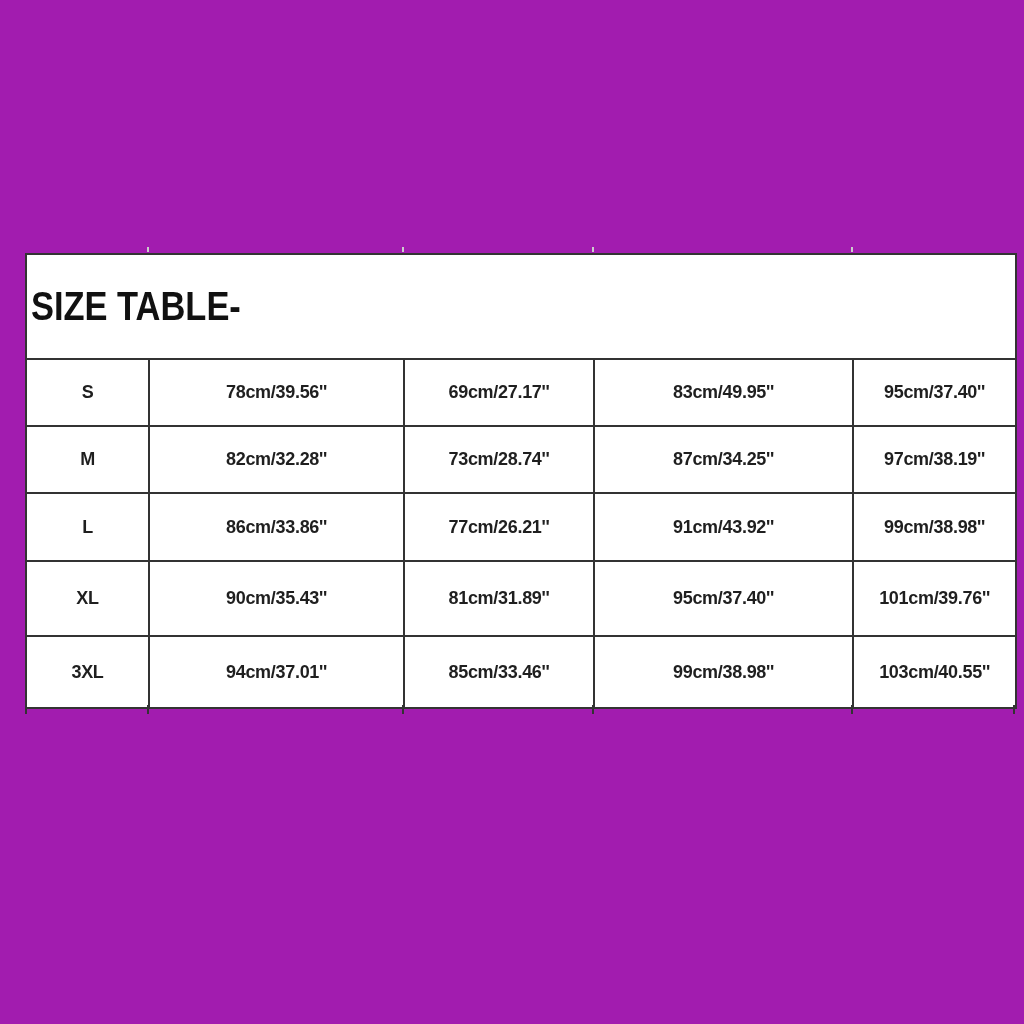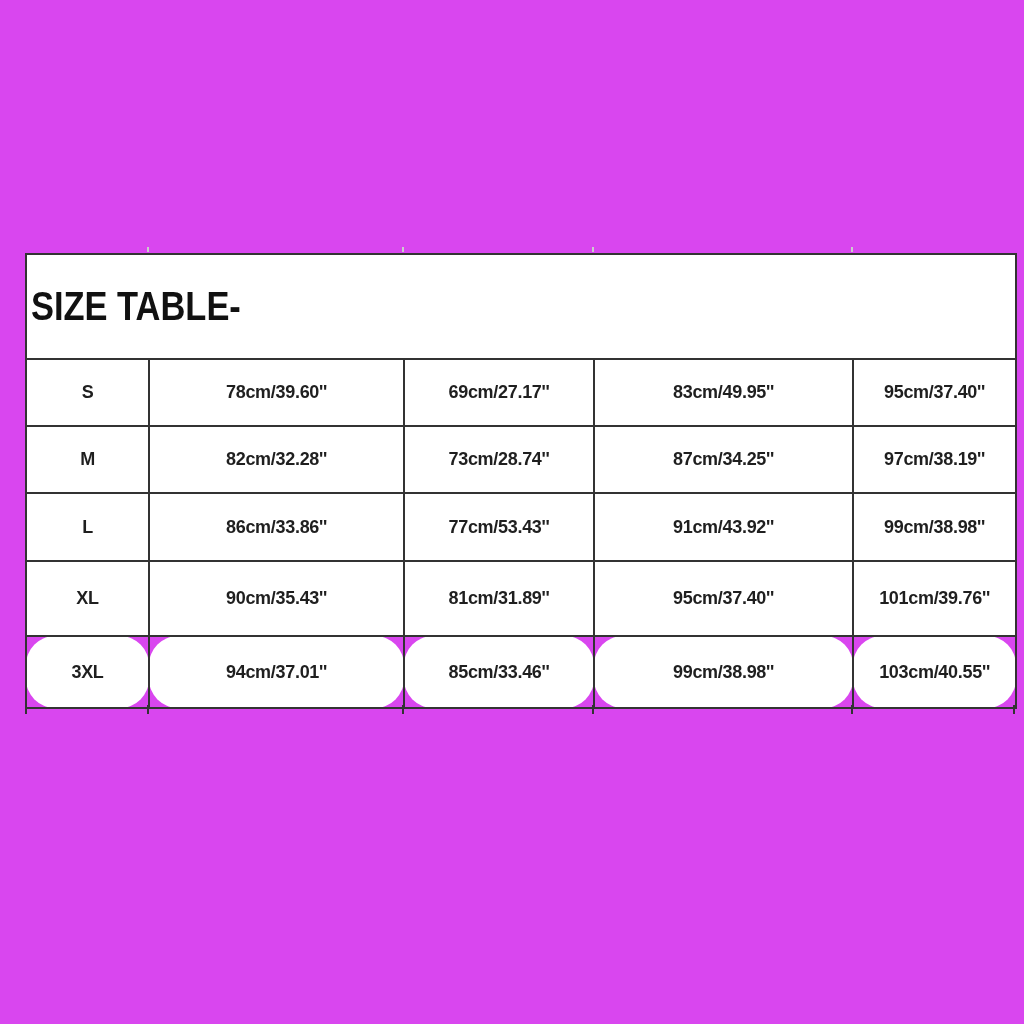--- a/index.html
+++ b/index.html
@@ -1,19 +1,19 @@
 <!DOCTYPE html>
 <html><head>
 <meta charset="utf-8">
 <style>
   html,body{margin:0;padding:0;background:#ffffff;}
   .canvas{
     position:relative;
     width:1024px;height:1024px;
-    background:#d946ef;
+    background:#a21caf;
     font-family:"Liberation Sans", sans-serif;
     overflow:hidden;
   }
   .table-wrap{
     position:absolute;
     left:25px;top:253px;width:990px;
   }
   table.size-table{
     width:100%;
     border-collapse:collapse;
@@ -45,21 +45,21 @@
     color:#111111;
     transform:scaleX(0.84);
     transform-origin:left center;
     white-space:nowrap;
   }
   tr.header-row th{height:72px;}
   tr.size-row td{height:65px;}
   tr.r2 td{height:66px;}
   tr.r3 td{height:73px;}
   tr.r4 td{height:72px;}
-  tr.r5 td{height:70px;border-radius:29px;}
+  tr.r5 td{height:70px;}
   .stub-top{
     position:absolute;
     top:-6px;width:2px;height:5px;
     background:#cccccc;
   }
   .stub-bottom{
     position:absolute;
     bottom:-5px;width:2px;height:9px;
     background:#333333;
   }
@@ -84,36 +84,36 @@
         <col style="width:163px">
       </colgroup>
       <tbody>
         <tr>
           <td class="title-cell" colspan="5">
             <span class="title-text">SIZE TABLE-</span>
           </td>
         </tr>
         <tr class="size-row r0">
           <td>S</td>
-          <td>78cm/39.60''</td>
+          <td>78cm/39.56''</td>
           <td>69cm/27.17''</td>
           <td>83cm/49.95''</td>
           <td>95cm/37.40''</td>
         </tr>
         <tr class="size-row r1">
           <td>M</td>
           <td>82cm/32.28''</td>
           <td>73cm/28.74''</td>
           <td>87cm/34.25''</td>
           <td>97cm/38.19''</td>
         </tr>
         <tr class="size-row r2">
           <td>L</td>
           <td>86cm/33.86''</td>
-          <td>77cm/53.43''</td>
+          <td>77cm/26.21''</td>
           <td>91cm/43.92''</td>
           <td>99cm/38.98''</td>
         </tr>
         <tr class="size-row r3">
           <td>XL</td>
           <td>90cm/35.43''</td>
           <td>81cm/31.89''</td>
           <td>95cm/37.40''</td>
           <td>101cm/39.76''</td>
         </tr>

